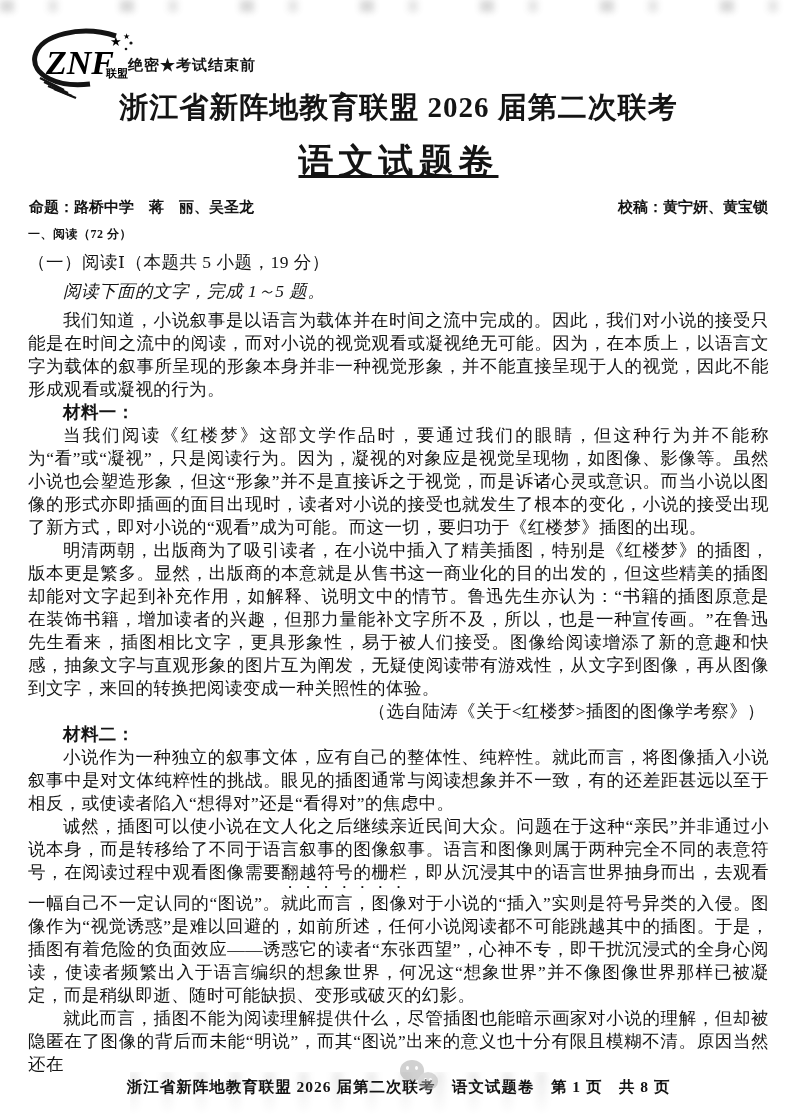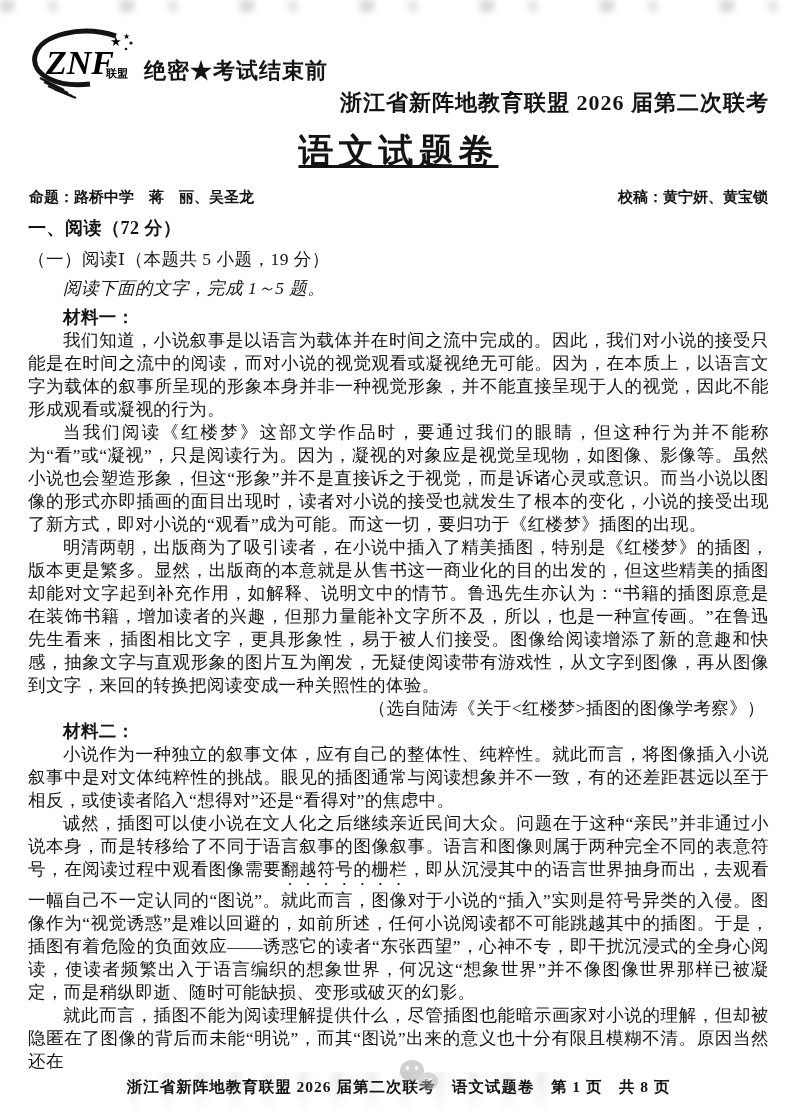--- a/index.html
+++ b/index.html
@@ -17,36 +17,36 @@
       rgba(60,60,60,0.28) 0 14px, rgba(255,255,255,0) 14px 48px,
       rgba(60,60,60,0.18) 48px 58px, rgba(255,255,255,0) 58px 120px);
     filter: blur(3px);
     opacity: .7;
   }
   .sheet { position: absolute; inset: 0; padding: 26px 28px 0 28px; }
 
   .header-row { position: relative; height: 76px; }
   .logo { position: absolute; left: 2px; top: 2px; }
   .classification {
-    position: absolute; left: 116px; top: 30px;
-    font-size: 22px; font-weight: bold; letter-spacing: 1px;
+    position: absolute; left: 100px; top: 30px;
+    font-size: 15px; font-weight: bold; letter-spacing: 1px;
   }
   .exam-title {
-    text-align: right; font-size: 22px; font-weight: bold;
+    text-align: center; font-size: 29px; font-weight: bold;
     letter-spacing: 1px; margin-top: -14px;
   }
   .paper-title {
     text-align: center; font-size: 35px; font-weight: bold;
     letter-spacing: 5px; margin-top: 10px; text-decoration: underline;
   }
   .byline {
     display: flex; justify-content: space-between; align-items: flex-start;
     font-size: 15px; font-weight: bold; margin-top: 13px; padding: 0 1px;
   }
-  .sec-heading { font-size: 18px; font-weight: bold; margin-top: 9px; letter-spacing: .5px; }
+  .sec-heading { font-size: 12px; font-weight: bold; margin-top: 9px; letter-spacing: .5px; }
   .subsec-heading { font-size: 17.5px; margin-top: 7px; letter-spacing: .5px; }
   .instruction { font-size: 17.5px; margin-top: 5px; text-indent: 2em; letter-spacing: .5px; font-style: italic; }
 
   .body-text { margin-top: 6px; }
   .para {
     font-size: 17.5px; line-height: 23px; letter-spacing: .4px;
     text-align: justify; text-indent: 2em;
   }
   .mat-label { font-weight: bold; }
   .attribution { text-align: right; text-indent: 0; padding-right: 4px; }
@@ -118,22 +118,22 @@
   <div class="byline">
     <span>命题：路桥中学　蒋　丽、吴圣龙</span>
     <span>校稿：黄宁妍、黄宝锁</span>
   </div>
 
   <div class="sec-heading">一、阅读（72 分）</div>
   <div class="subsec-heading">（一）阅读Ⅰ（本题共 5 小题，19 分）</div>
   <div class="instruction">阅读下面的文字，完成 1～5 题。</div>
 
   <div class="body-text">
+    <div class="para">我们知道，小说叙事是以语言为载体并在时间之流中完成的。因此，我们对小说的接受只能是在时间之流中的阅读，而对小说的视觉观看或凝视绝无可能。因为，在本质上，以语言文字为载体的叙事所呈现的形象本身并非一种视觉形象，并不能直接呈现于人的视觉，因此不能形成观看或凝视的行为。</div>
     <div class="para mat-label">材料一：</div>
-    <div class="para">我们知道，小说叙事是以语言为载体并在时间之流中完成的。因此，我们对小说的接受只能是在时间之流中的阅读，而对小说的视觉观看或凝视绝无可能。因为，在本质上，以语言文字为载体的叙事所呈现的形象本身并非一种视觉形象，并不能直接呈现于人的视觉，因此不能形成观看或凝视的行为。</div>
     <div class="para">当我们阅读《红楼梦》这部文学作品时，要通过我们的眼睛，但这种行为并不能称为“看”或“凝视”，只是阅读行为。因为，凝视的对象应是视觉呈现物，如图像、影像等。虽然小说也会塑造形象，但这“形象”并不是直接诉之于视觉，而是诉诸心灵或意识。而当小说以图像的形式亦即插画的面目出现时，读者对小说的接受也就发生了根本的变化，小说的接受出现了新方式，即对小说的“观看”成为可能。而这一切，要归功于《红楼梦》插图的出现。</div>
     <div class="para">明清两朝，出版商为了吸引读者，在小说中插入了精美插图，特别是《红楼梦》的插图，版本更是繁多。显然，出版商的本意就是从售书这一商业化的目的出发的，但这些精美的插图却能对文字起到补充作用，如解释、说明文中的情节。鲁迅先生亦认为：“书籍的插图原意是在装饰书籍，增加读者的兴趣，但那力量能补文字所不及，所以，也是一种宣传画。”在鲁迅先生看来，插图相比文字，更具形象性，易于被人们接受。图像给阅读增添了新的意趣和快感，抽象文字与直观形象的图片互为阐发，无疑使阅读带有游戏性，从文字到图像，再从图像到文字，来回的转换把阅读变成一种关照性的体验。</div>
     <div class="para attribution">（选自陆涛《关于&lt;红楼梦&gt;插图的图像学考察》）</div>
 
     <div class="para mat-label">材料二：</div>
     <div class="para">小说作为一种独立的叙事文体，应有自己的整体性、纯粹性。就此而言，将图像插入小说叙事中是对文体纯粹性的挑战。眼见的插图通常与阅读想象并不一致，有的还差距甚远以至于相反，或使读者陷入“想得对”还是“看得对”的焦虑中。</div>
     <div class="para"><span>诚然，插图可以使小说在文人化之后继续亲近民间大众。问题在于这种“亲民”并非通过小说本身，而是转移给了不同于语言叙事的图像叙事。语言和图像则属于两种完全不同的表意符号，在阅读过程中观看图像需要</span><span class="emdot">翻越符号的栅栏</span><span>，即从沉浸其中的语言世界抽身而出，去观看一幅自己不一定认同的“图说”。就此而言，图像对于小说的“插入”实则是符号异类的入侵。图像作为“视觉诱惑”是难以回避的，如前所述，任何小说阅读都不可能跳越其中的插图。于是，插图有着危险的负面效应——诱惑它的读者“东张西望”，心神不专，即干扰沉浸式的全身心阅读，使读者频繁出入于语言编织的想象世界，何况这“想象世界”并不像图像世界那样已被凝定，而是稍纵即逝、随时可能缺损、变形或破灭的幻影。</span></div>
     <div class="para">就此而言，插图不能为阅读理解提供什么，尽管插图也能暗示画家对小说的理解，但却被隐匿在了图像的背后而未能“明说”，而其“图说”出来的意义也十分有限且模糊不清。原因当然还在</div>
   </div>
 

